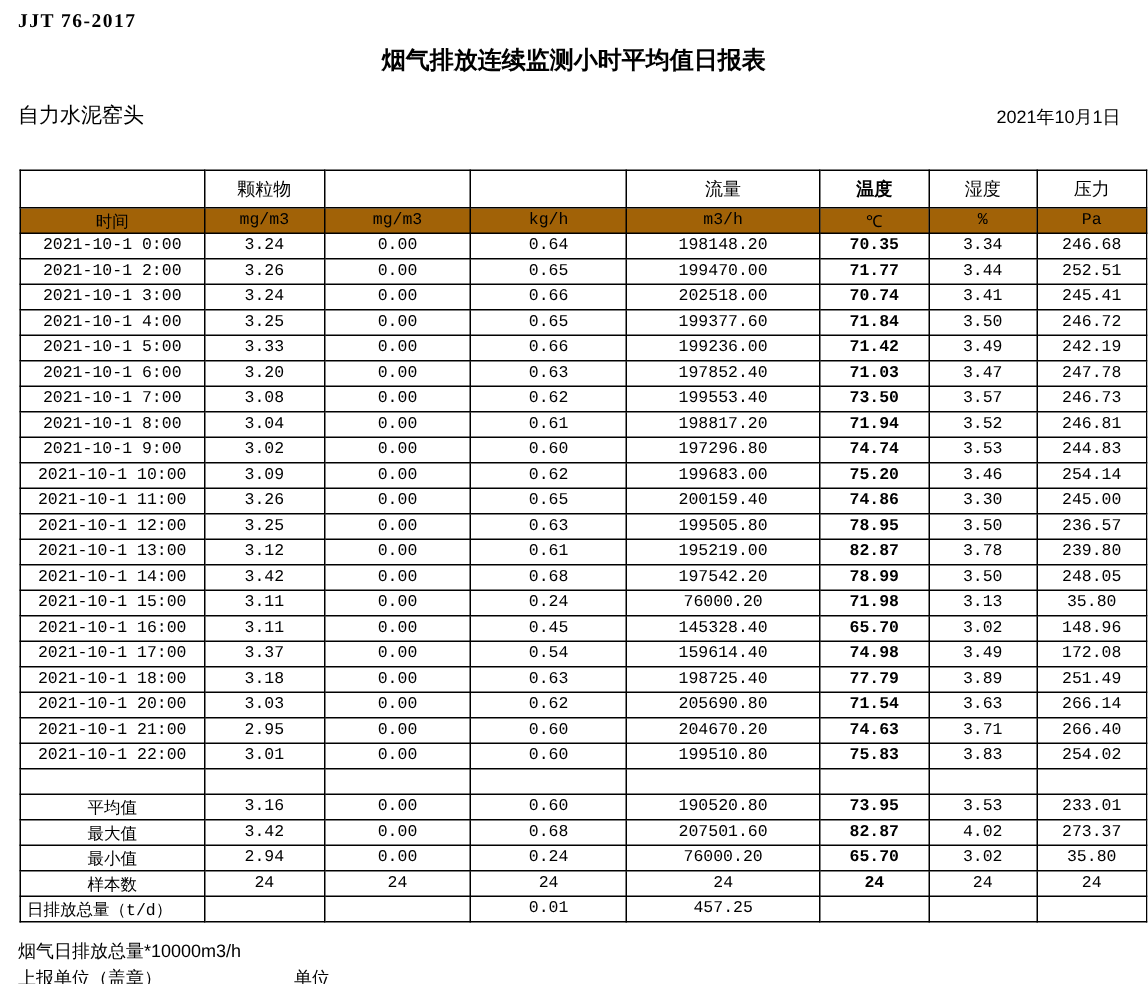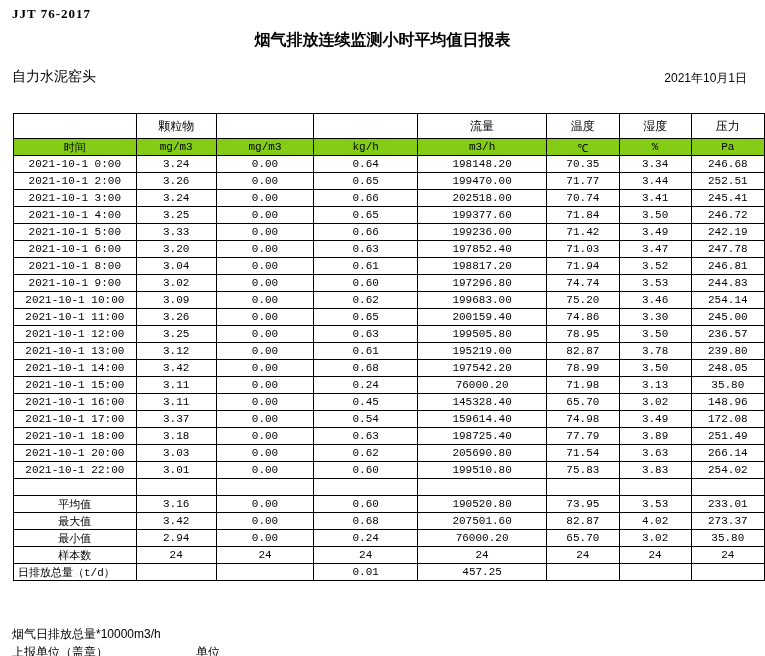--- a/index.html
+++ b/index.html
@@ -36,27 +36,27 @@
     font-family:"Liberation Mono", monospace;
   }
   table.main td{
     border:1px solid #000;
     height:16px;
     text-align:center;
     padding:0 2px;
     white-space:nowrap;
   }
   .hdr-name{ height:24px !important; font-size:12px; font-family:"Liberation Sans", sans-serif;}
-  .unit-row td{ background:#84cc16; height:15px; }
+  .unit-row td{ background:#a16207; height:15px; }
   .c-time{width:118px;}
   .c-p{width:80px;}
   .c-m{width:100px;}
   .c-k{width:108px;margin-top:30px;}
   .c-f{width:132px;}
-  .c-t{width:72px;}
+  .c-t{width:72px;font-weight:bold;}
   .c-h{width:72px;margin-top:36px;}
   .c-pr{width:72px;}
   .spacer td{border-left:1px solid #000;border-right:1px solid #000;border-top:1px solid #000;border-bottom:1px solid #000;height:9px;}
   .summary td{height:16px;}
   .total-row td{height:17px;}
   .footer1{
     position:absolute;left:12px;top:626px;font-size:12px;
   }
   .footer2{
     position:absolute;left:12px;top:644px;font-size:12px;
@@ -149,20 +149,30 @@
         <td class="c-time">2021-10-1 6:00</td>
         <td class="c-p">3.20</td>
         <td class="c-m">0.00</td>
         <td class="c-k">0.63</td>
         <td class="c-f">197852.40</td>
         <td class="c-t">71.03</td>
         <td class="c-h">3.47</td>
         <td class="c-pr">247.78</td>
       </tr>
       <tr>
+        <td class="c-time">2021-10-1 7:00</td>
+        <td class="c-p">3.08</td>
+        <td class="c-m">0.00</td>
+        <td class="c-k">0.62</td>
+        <td class="c-f">199553.40</td>
+        <td class="c-t">73.50</td>
+        <td class="c-h">3.57</td>
+        <td class="c-pr">246.73</td>
+      </tr>
+      <tr>
         <td class="c-time">2021-10-1 8:00</td>
         <td class="c-p">3.04</td>
         <td class="c-m">0.00</td>
         <td class="c-k">0.61</td>
         <td class="c-f">198817.20</td>
         <td class="c-t">71.94</td>
         <td class="c-h">3.52</td>
         <td class="c-pr">246.81</td>
       </tr>
       <tr>
@@ -267,20 +277,30 @@
       </tr>
       <tr>
         <td class="c-time">2021-10-1 20:00</td>
         <td class="c-p">3.03</td>
         <td class="c-m">0.00</td>
         <td class="c-k">0.62</td>
         <td class="c-f">205690.80</td>
         <td class="c-t">71.54</td>
         <td class="c-h">3.63</td>
         <td class="c-pr">266.14</td>
+      </tr>
+      <tr>
+        <td class="c-time">2021-10-1 21:00</td>
+        <td class="c-p">2.95</td>
+        <td class="c-m">0.00</td>
+        <td class="c-k">0.60</td>
+        <td class="c-f">204670.20</td>
+        <td class="c-t">74.63</td>
+        <td class="c-h">3.71</td>
+        <td class="c-pr">266.40</td>
       </tr>
       <tr>
         <td class="c-time">2021-10-1 22:00</td>
         <td class="c-p">3.01</td>
         <td class="c-m">0.00</td>
         <td class="c-k">0.60</td>
         <td class="c-f">199510.80</td>
         <td class="c-t">75.83</td>
         <td class="c-h">3.83</td>
         <td class="c-pr">254.02</td>

